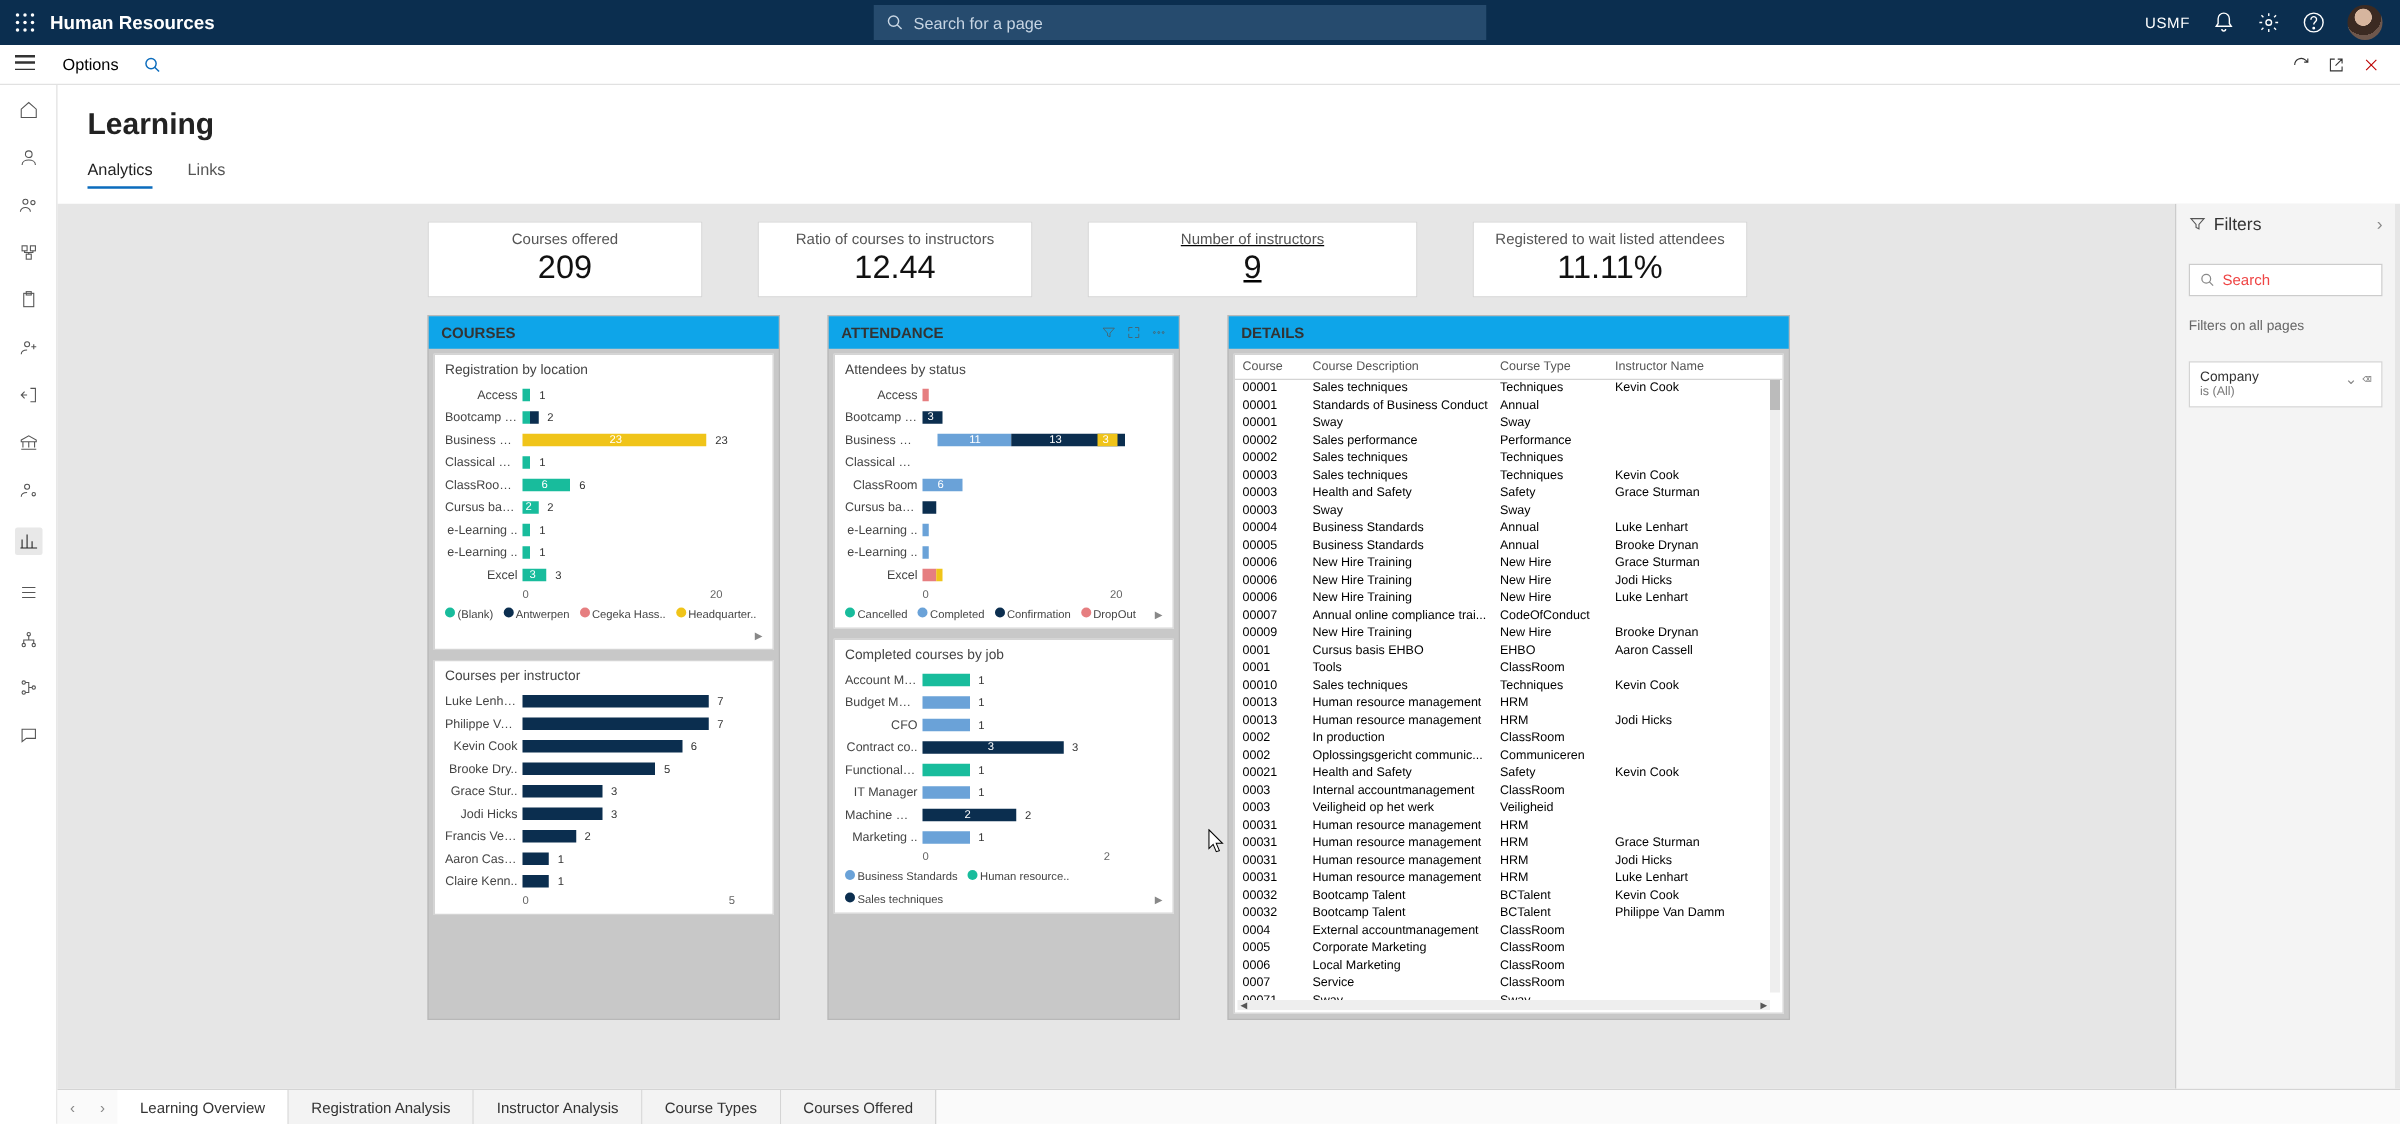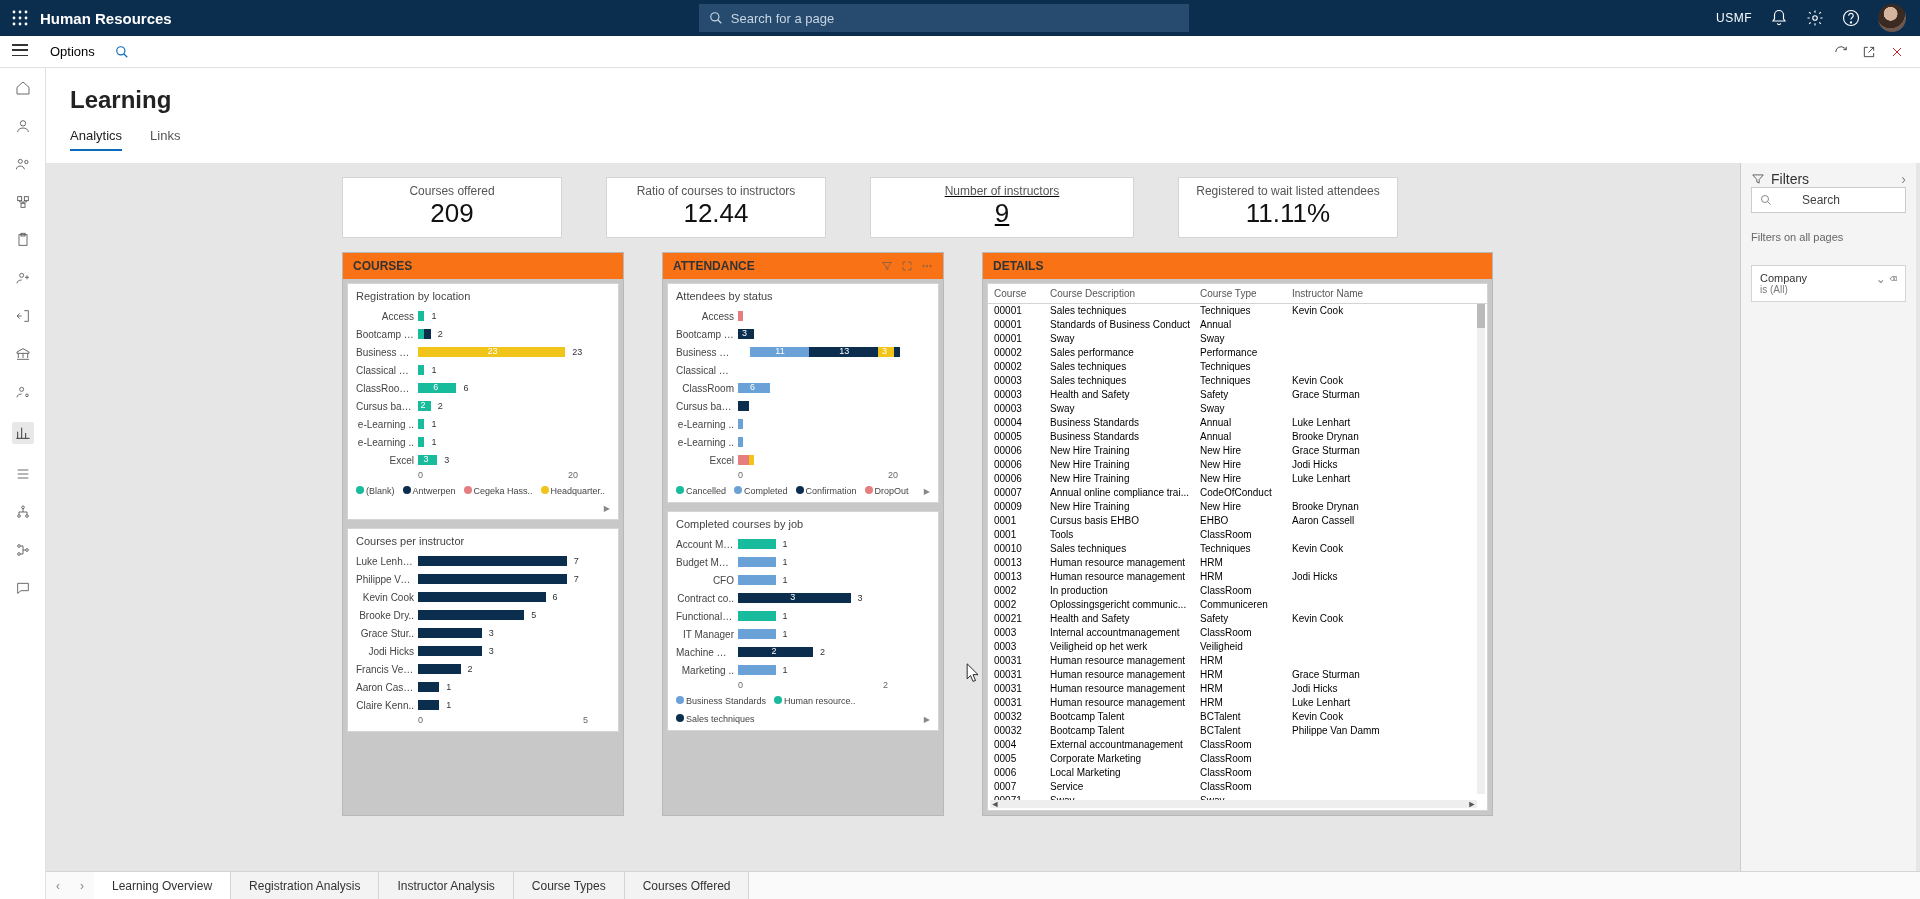--- a/index.html
+++ b/index.html
@@ -48,22 +48,22 @@
 .kpi .val{font-size:26px;font-weight:300;color:#111;}
 .kpi:nth-child(1){width:220px;}
 .kpi:nth-child(2){width:220px;}
 .kpi:nth-child(3){width:264px;text-decoration:underline;}
 .kpi:nth-child(4){width:220px;}
 
 .panels { display:flex; gap:38px; margin-top:14px; margin-left:280px; }
 .panel { background:#c8c8c8; border:1px solid #b8b8b8; display:flex; flex-direction:column; }
 .panel.courses{width:282px;}
 .panel.att{width:282px;}
-.panel.det{width:511px;}
-.panelhdr{background:#f97316;padding:6px 10px;font-size:12px;font-weight:700;color:#333;display:flex;align-items:center;justify-content:space-between;}
+.panel.det{width:450px;}
+.panelhdr{background:#0ea5e9;padding:6px 10px;font-size:12px;font-weight:700;color:#333;display:flex;align-items:center;justify-content:space-between;}
 .phicons{display:flex;gap:8px;}
 .phico{width:12px;height:12px;stroke:#555;fill:none;stroke-width:1.2;}
 .card{background:#fff;margin:4px;border:1px solid #d4d4d4;padding:6px 8px;font-size:10px;color:#333;position:relative;}
 .cardtitle{font-size:11px;color:#444;margin-bottom:6px;}
 
 
 .hbar-row{display:flex;align-items:center;height:16px;margin-bottom:2px;}
 .hbar-cat{width:62px;text-align:right;padding-right:4px;font-size:10px;color:#444;white-space:nowrap;overflow:hidden;text-overflow:ellipsis;}
 .hbar-track{flex:1;position:relative;height:10px;}
 .seg{position:absolute;top:0;height:10px;}
@@ -78,21 +78,21 @@
 .dtr{display:flex;padding:0 6px;line-height:14px;}
 .dc1{width:56px;}.dc2{width:150px;overflow:hidden;text-overflow:ellipsis;white-space:nowrap;}.dc3{width:92px;overflow:hidden;text-overflow:ellipsis;white-space:nowrap;}.dc4{width:92px;}
 .tscroll{position:absolute;right:2px;top:20px;bottom:16px;width:8px;background:#eee;}
 .tscroll .thumb{position:absolute;left:0;right:0;top:0;height:24px;background:#bbb;}
 .hscroll{position:absolute;left:2px;right:10px;bottom:2px;height:8px;background:#eee;display:flex;align-items:center;justify-content:space-between;}
 .harrow{width:10px;font-size:9px;text-align:center;color:#555;}
 
 
 .filters{width:176px;border-left:1px solid #ccc;background:#f4f4f4;height:100%;position:absolute;right:4px;top:0;padding:8px 10px;}
 .fhead{display:flex;align-items:center;justify-content:space-between;font-size:14px;color:#333;font-weight:400;}
-.fsearch{margin-top:0;background:#fff;border:1px solid #ccc;height:26px;display:flex;align-items:center;padding:0 8px;color:#404040;font-size:12px;gap:24px;}
+.fsearch{margin-top:24px;background:#fff;border:1px solid #ccc;height:26px;display:flex;align-items:center;padding:0 8px;color:#ef4444;font-size:12px;}
 .fsearch svg{width:12px;height:12px;stroke:#888;fill:none;stroke-width:2;margin-right:6px;}
 .flab{font-size:11px;color:#666;margin-top:18px;}
 .fcard{border:1px solid #d4d4d4;background:#fff;margin-top:22px;padding:6px 8px;display:flex;align-items:flex-start;justify-content:space-between;}
 .fcard .t{font-size:11px;color:#333;}
 .fcard .v{font-size:10px;color:#7a7a7a;}
 
 
 .sheetbar{height:28px;border-top:1px solid #d4d4d4;background:#fafafa;display:flex;align-items:center;font-size:12px;}
 .sheetnav{width:24px;text-align:center;color:#888;cursor:pointer;}
 .sheettab{padding:0 18px;height:28px;line-height:28px;border-right:1px solid #d4d4d4;cursor:pointer;color:#333;background:#f3f3f3;}

